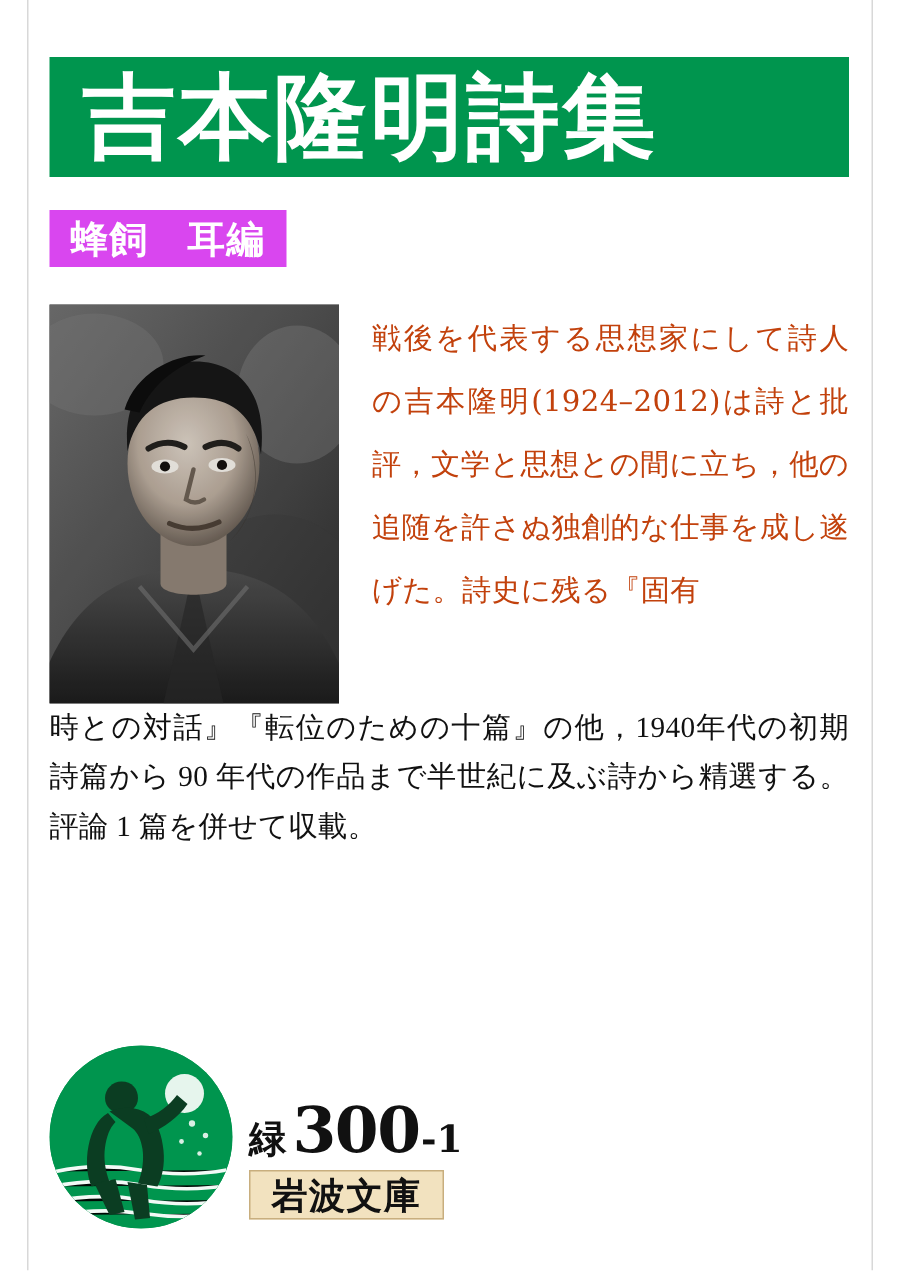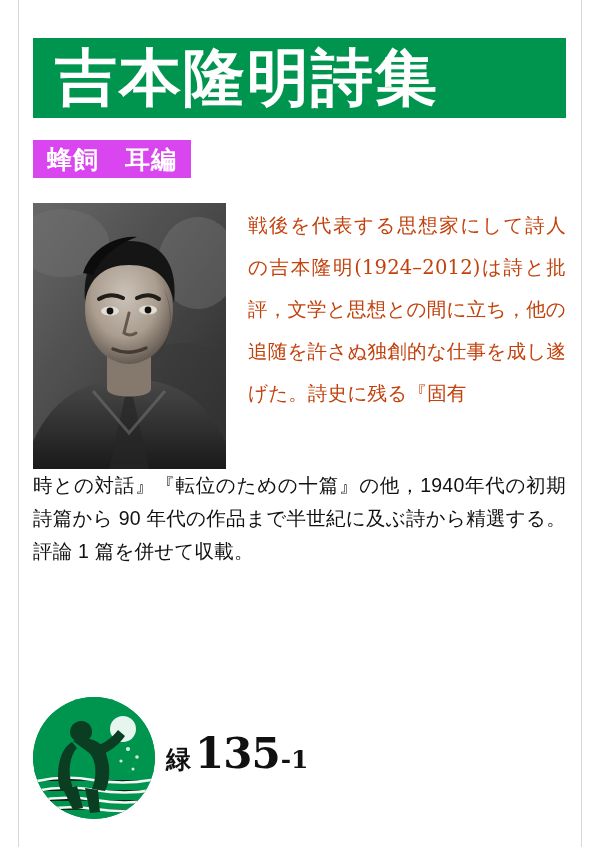--- a/index.html
+++ b/index.html
@@ -105,21 +105,21 @@
   }
   .blurb-wide {
     position: absolute;
     left: 33px;
     top: 469px;
     width: 533px;
     font-size: 19.5px;
     line-height: 33px;
     color: #111111;
     letter-spacing: 0.2px;
-    font-family: Liberation Sans, sans-serif;
+    font-family: Liberation Serif, serif;
     text-align: justify;
   }
 
   
   .logo-circle {
     position: absolute;
     left: 33px;
     top: 697px;
     width: 122px;
     height: 122px;
@@ -275,18 +275,21 @@
         <circle cx="95" cy="52" r="2.1"></circle>
         <circle cx="104" cy="60" r="1.8"></circle>
         <circle cx="88" cy="64" r="1.6"></circle>
         <circle cx="100" cy="72" r="1.5"></circle>
       </g>
     </svg>
   </div>
 
   <div class="shelfmark">
     <span class="color-label">緑</span>
-    <span class="number">135</span>
+    <span class="number">300</span>
     <span class="suffix">-1</span>
   </div>
 
+  <div class="imprint">
+    <span class="imprint-text">岩波文庫</span>
+  </div>
 
 </div>
 
 </body></html>

